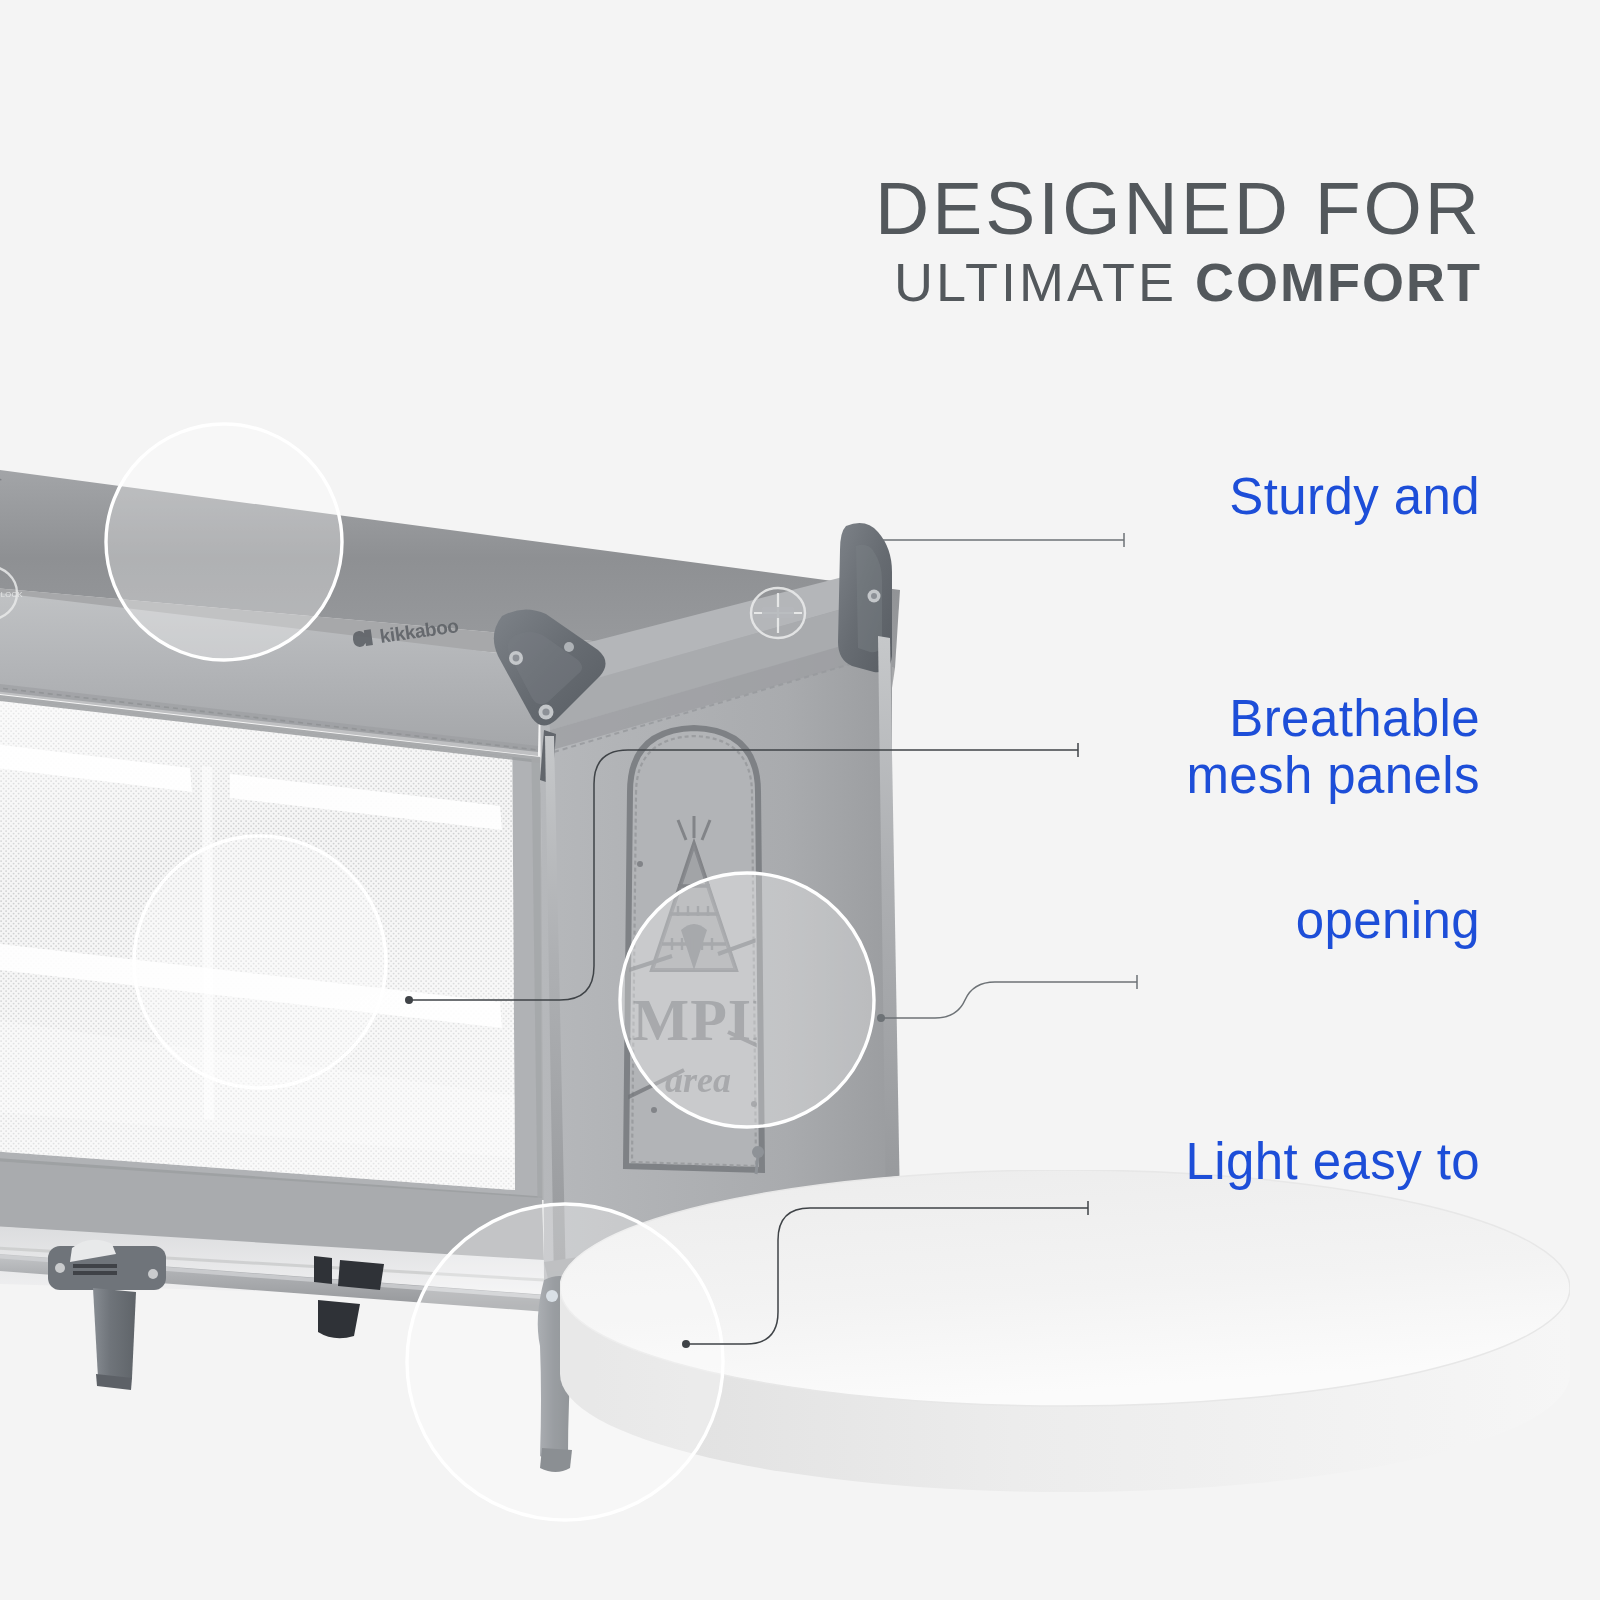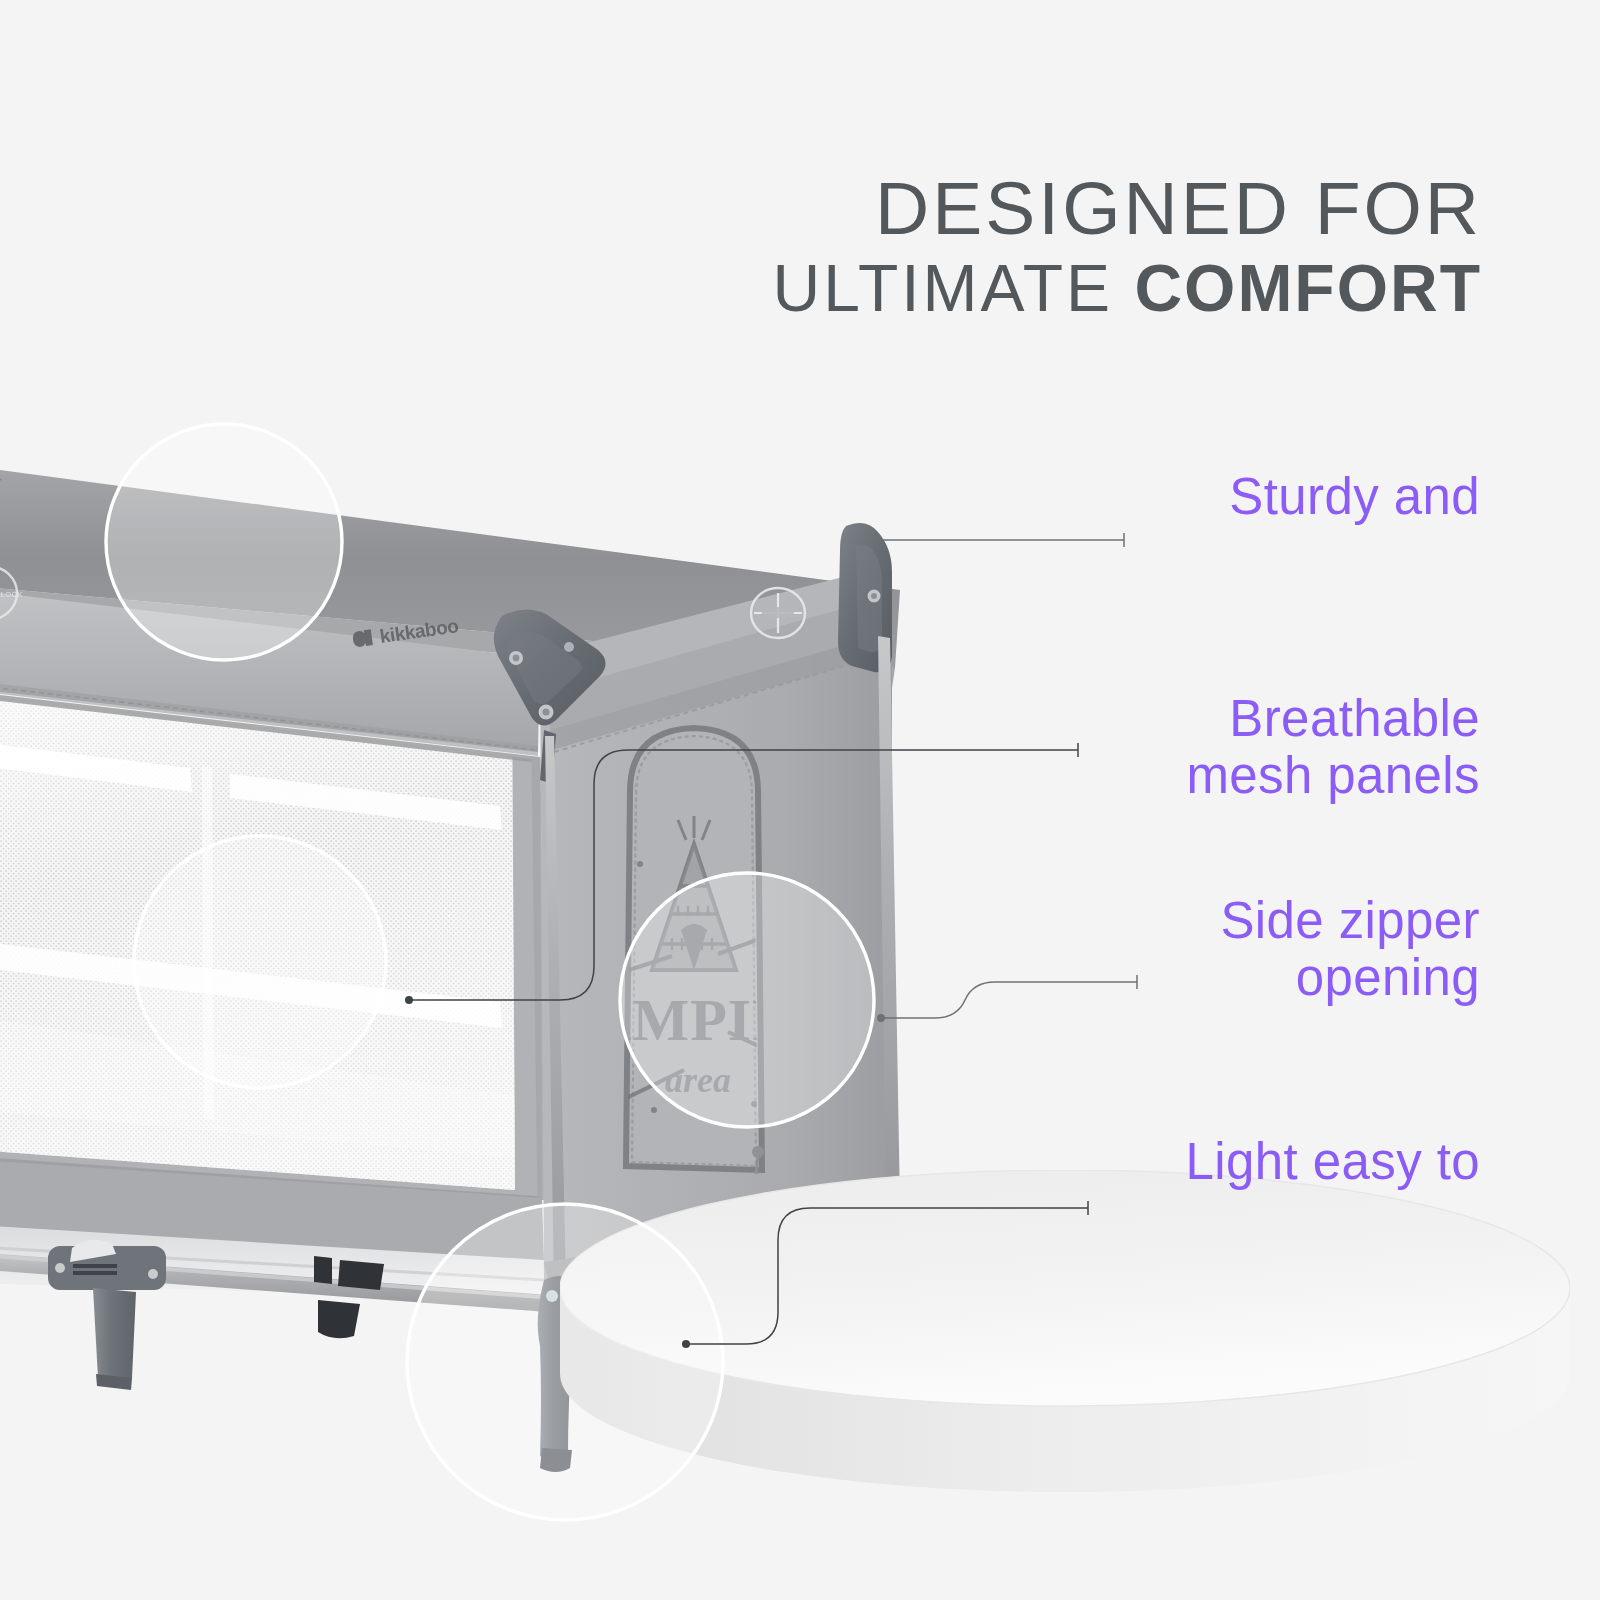--- a/index.html
+++ b/index.html
@@ -17,29 +17,29 @@
     text-align:right; line-height:0.98;
     color:#53585c; letter-spacing:1px;
     white-space:nowrap;
   }
   .headline .l1{
     display:block; font-size:75px; font-weight:300;
     letter-spacing:3px;
     margin-top:12px;
   }
   .headline .l2{
-    display:block; font-size:66px; font-weight:300;
+    display:block; font-size:54px; font-weight:300;
     letter-spacing:3px; margin-top:10px;
   }
   .headline .l2 b{font-weight:700; letter-spacing:2px;}
 
   
   .feat{
     position:absolute; right:120px;
-    text-align:right; color:#8b5cf6;
+    text-align:right; color:#1d4ed8;
     font-size:51px; font-weight:300; line-height:1.12;
     letter-spacing:0.4px; white-space:nowrap;
   }
   .feat .ln{display:block;}
   #feat-0{top:468px;}
   #feat-1{top:690px;}
   #feat-2{top:892px;}
   #feat-3{top:1122px;margin-top:11px;}
 
   
@@ -382,21 +382,20 @@
   <div class="feat" id="feat-0">
     <span class="ln">Sturdy and</span>
   </div>
 
   <div class="feat" id="feat-1">
     <span class="ln">Breathable</span>
     <span class="ln">mesh panels</span>
   </div>
 
   <div class="feat" id="feat-2">
-    <span class="ln">Side zipper</span>
     <span class="ln">opening</span>
   </div>
 
   <div class="feat" id="feat-3">
     <span class="ln">Light easy to</span>
   </div>
 
 </div>
 
 </body></html>

